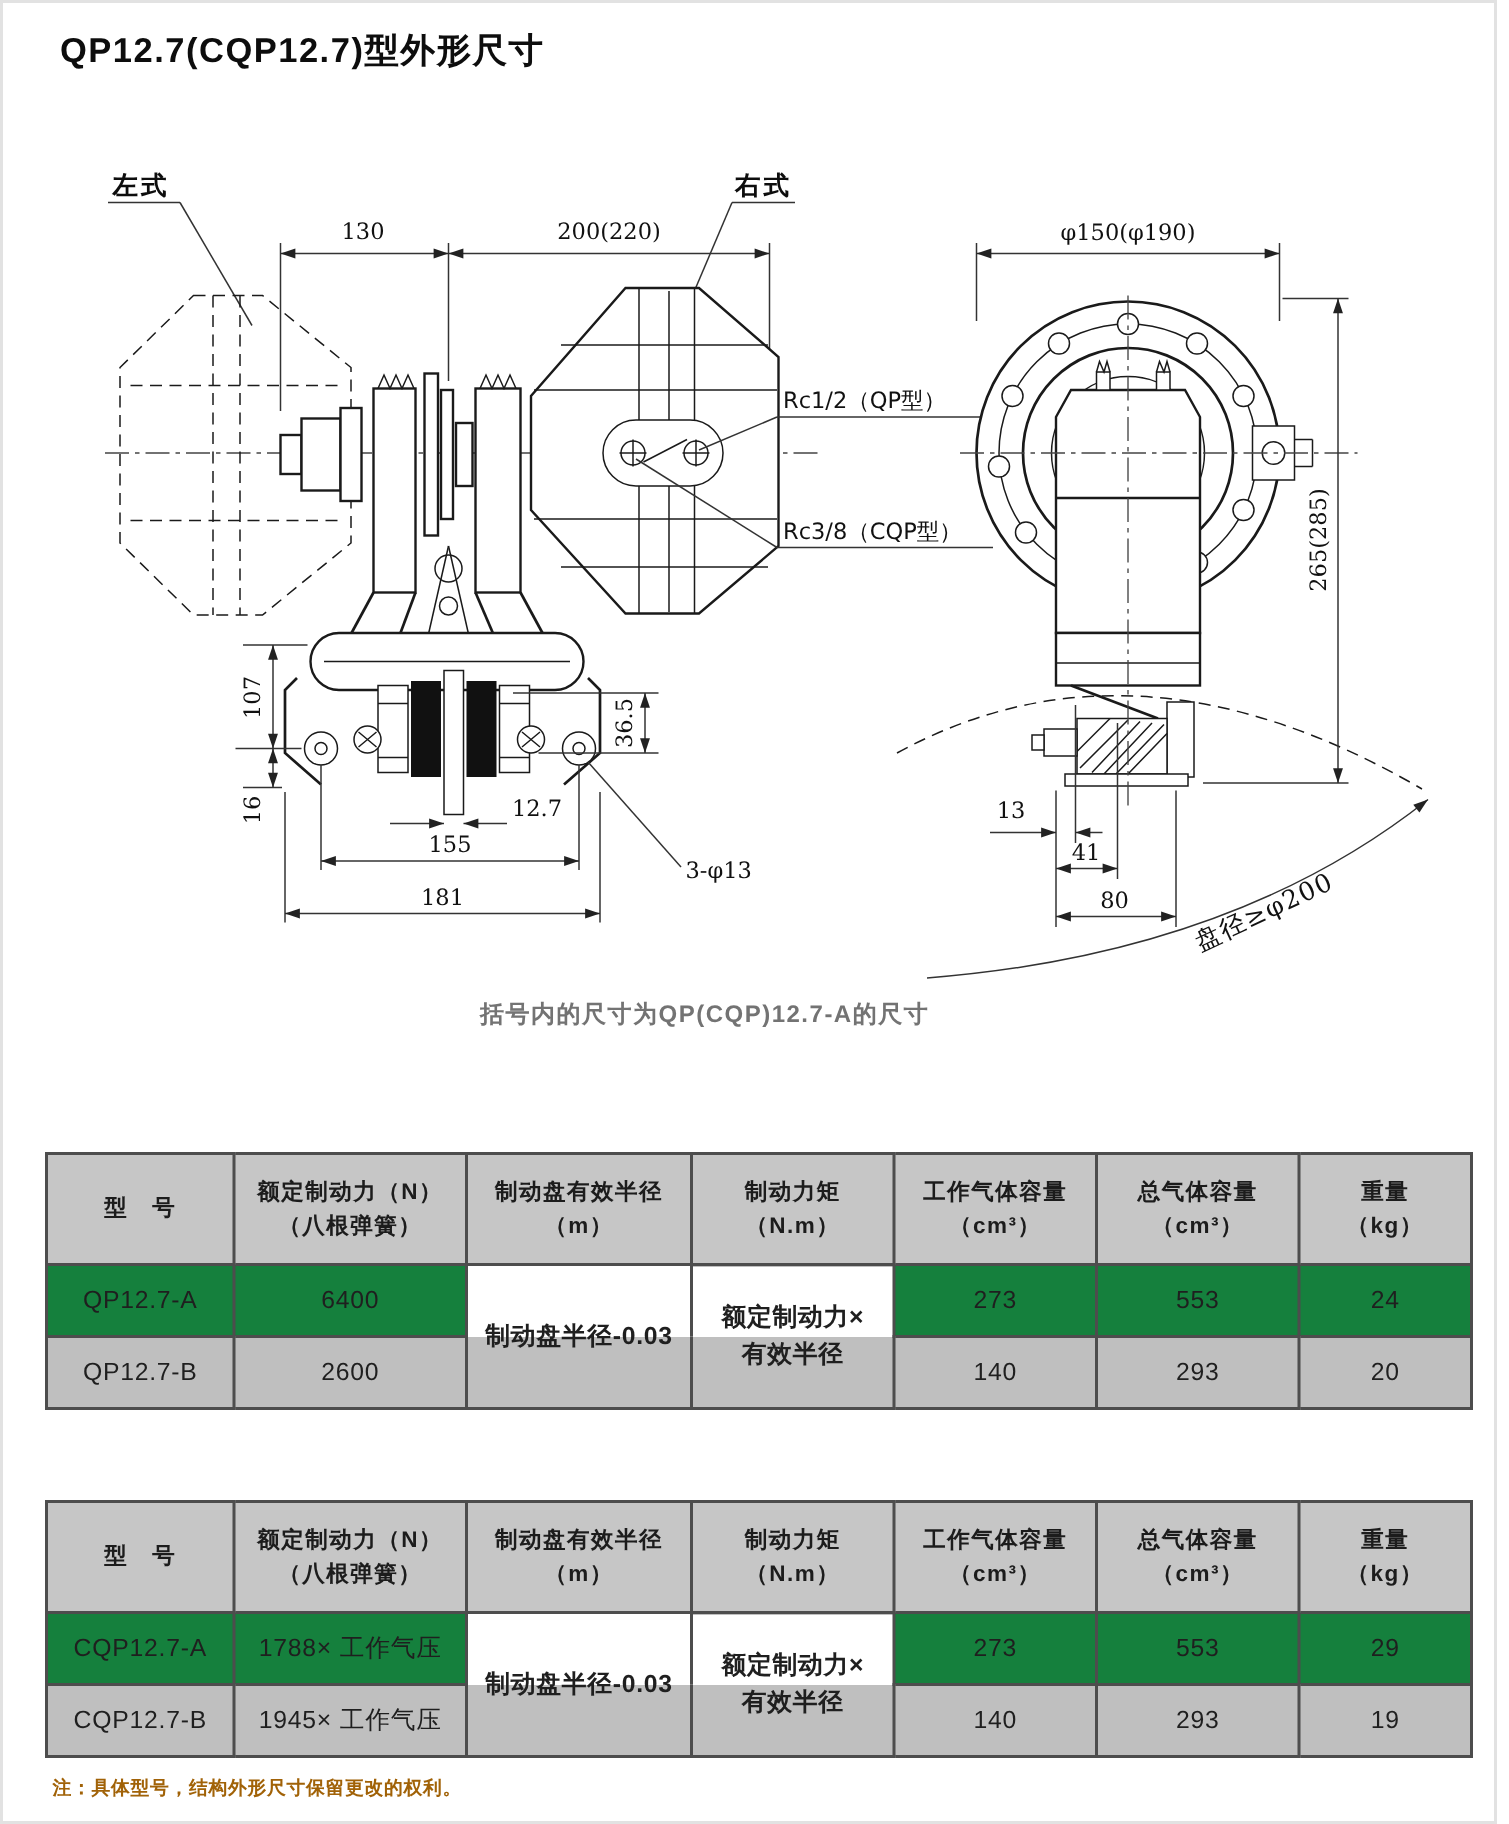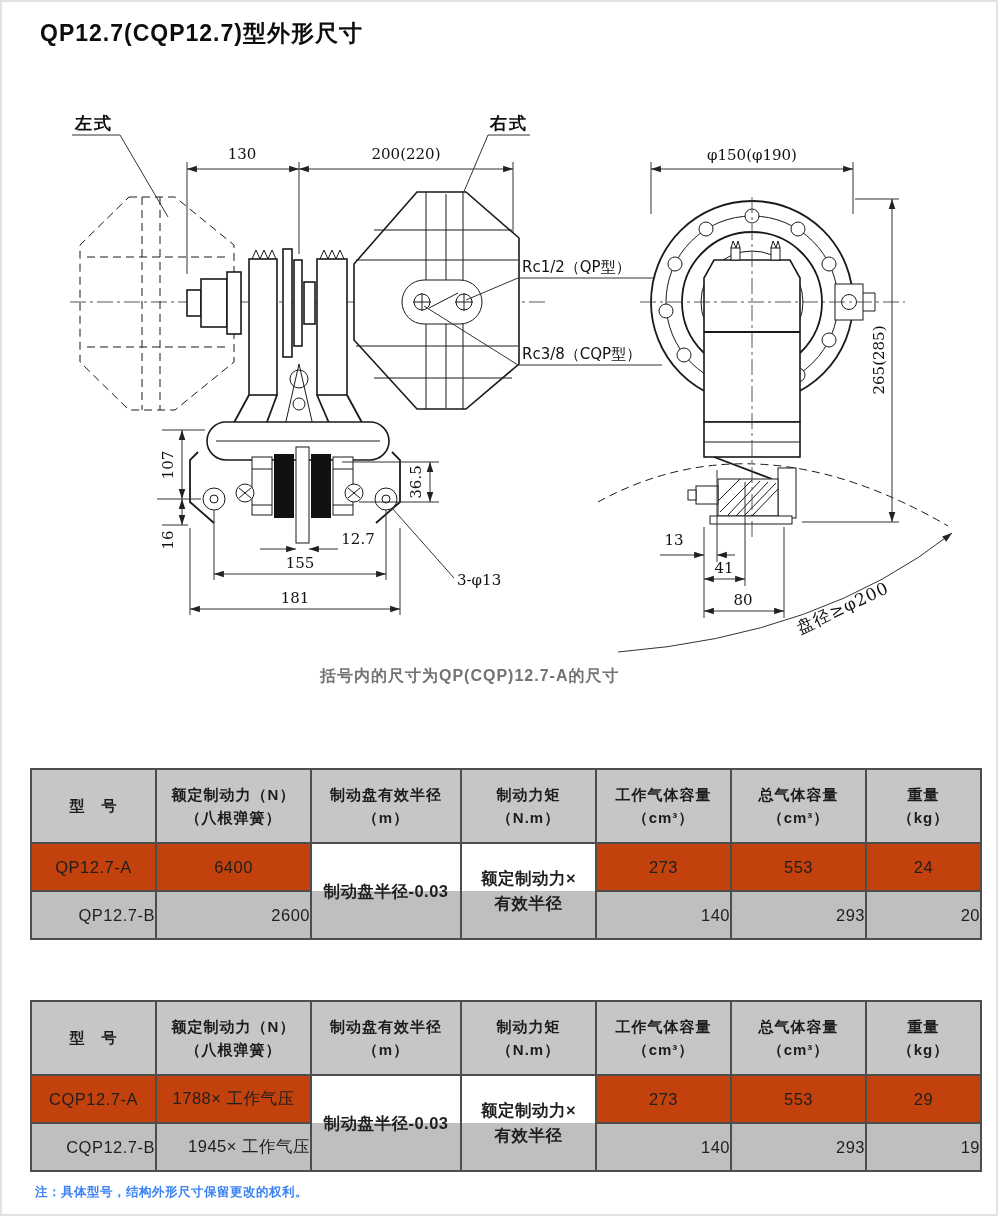--- a/index.html
+++ b/index.html
@@ -27,29 +27,29 @@
   table.spec.pos1{top:766px;}
   table.spec.pos2{top:998px;}
   table.spec th, table.spec td{
     border:2px solid #4d4d4d;text-align:center;vertical-align:middle;padding:0;
   }
   table.spec thead th{
     height:72px;background:#c6c6c6;font-size:15px;font-weight:bold;color:#1c1c1c;
     line-height:1.55;letter-spacing:1px;
   }
   table.spec tbody td{height:46px;font-size:16.5px;color:#1f1f1f;letter-spacing:.5px;}
-  tr.row-a td{background:#c2410c;}
-  tr.row-b td{background:#bfbfbf;text-align:right;}
+  tr.row-a td{background:#15803d;}
+  tr.row-b td{background:#bfbfbf;}
   td.merged{
     background:linear-gradient(180deg,#ffffff 0 50%,#bfbfbf 50% 100%) !important;
     font-weight:bold;font-size:15px;line-height:1.5;letter-spacing:1px;
   }
   .footnote{
     position:absolute;left:33px;top:1182px;font-size:12.5px;font-weight:bold;
-    color:#3b82f6;letter-spacing:.5px;
+    color:#a16207;letter-spacing:.5px;
   }
   
   .ln{stroke:#1a1a1a;stroke-width:1.8;fill:none;}
   .tn{stroke:#1a1a1a;stroke-width:1;fill:none;}
   .wht{fill:#fff;stroke:#1a1a1a;stroke-width:1.6;}
   .whtn{fill:#fff;stroke:#1a1a1a;stroke-width:1;}
   .blk{fill:#111;stroke:none;}
   .dim{stroke:#333;stroke-width:1;fill:none;}
   .dsh{stroke-dasharray:8,5;}
   .cl{stroke:#444;stroke-width:.9;fill:none;stroke-dasharray:16,4,3,4;}

